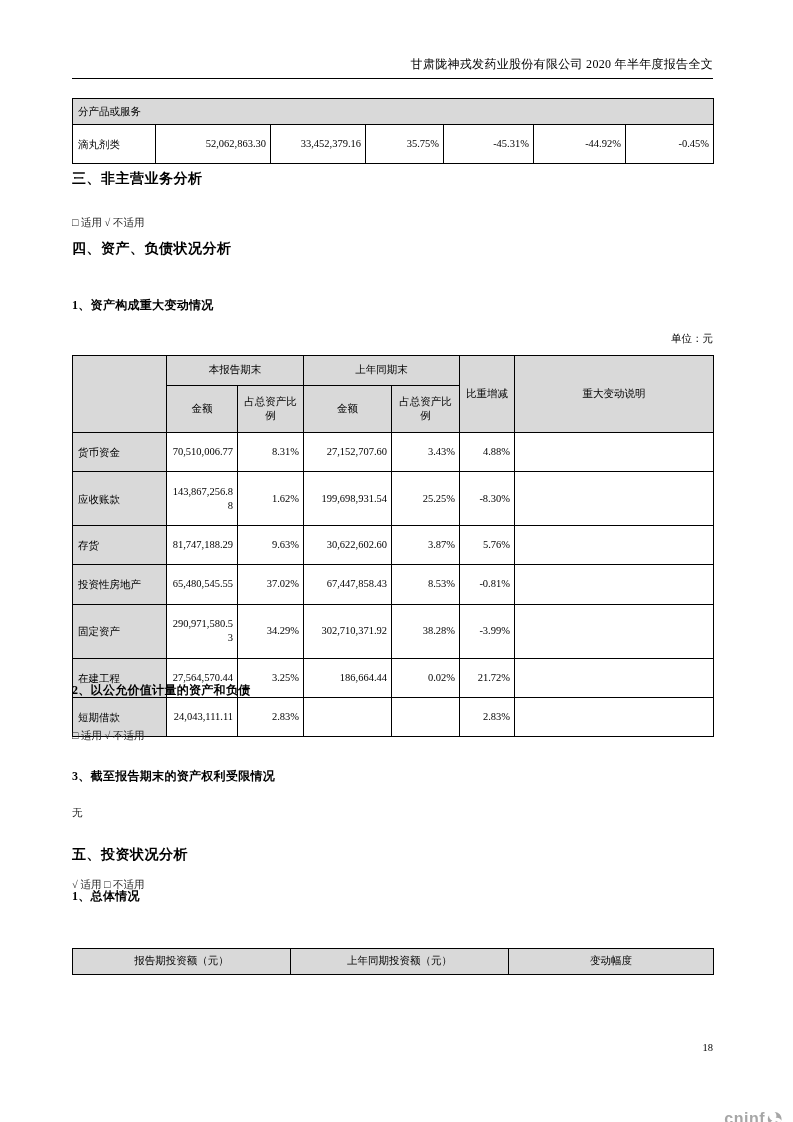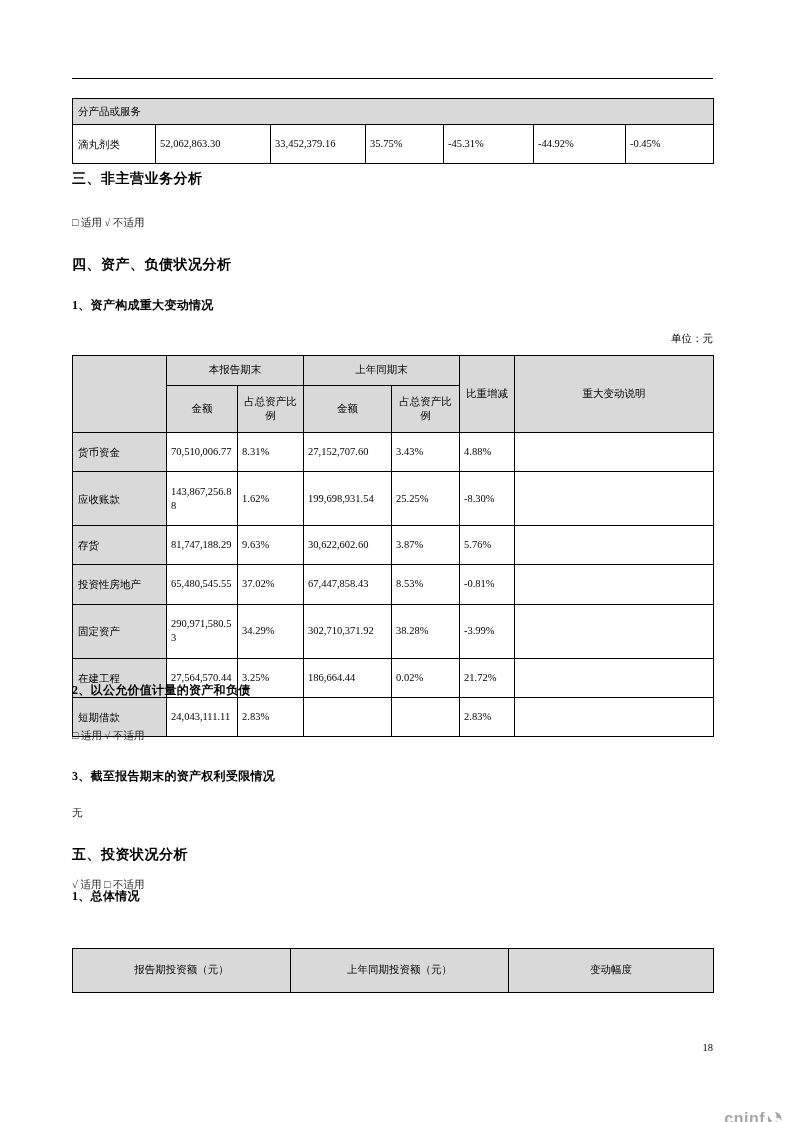--- a/index.html
+++ b/index.html
@@ -29,37 +29,38 @@
   .body-line { font-size: 10.5px; color: #222; }
   .unit-label { left: 72px; top: 332px; width: 641px; text-align: right; font-size: 10.5px; }
 
   
   table { border-collapse: collapse; table-layout: fixed; width: 641px; }
   table.doc { border: 1.6px solid #000; }
   td, th { border: 1px solid #000; font-size: 10.5px; font-weight: normal;
            vertical-align: middle; overflow: hidden; line-height: 1.35; }
   .gray { background: #d9d9d9; }
   .lbl { text-align: left; padding: 4px 4px 2px 5px; }
-  .num { text-align: left; padding: 12px 4px; }
+  .num { text-align: right; padding: 12px 4px; }
   .ctr { text-align: center; padding: 2px 3px; }
   .wrapnum { word-break: break-all; }
 
   
   .page-num { left: 72px; top: 1042px; width: 641px; text-align: right; font-size: 10.5px; }
   .brand { right: 10px; top: 1076px; width: 110px; text-align: right; color: #a6a6a6; }
   .brand-top { display: flex; align-items: center; justify-content: flex-end; gap: 1px; margin-top: 34px; }
   .brand-word { font-family: "Liberation Sans", sans-serif; font-weight: bold; font-size: 16px; color: #a6a6a6; letter-spacing: 0.5px; }
   .brand-sub { font-family: "Liberation Sans", sans-serif; font-size: 8.5px; color: #b0b0b0; margin-top: -3px; padding-right: 14px; }
   .brand-url { font-family: "Liberation Sans", sans-serif; font-size: 8.5px; color: #a6a6a6; margin-top: 1px; }
 </style>
 </head>
 <body>
 
 <div class="page">
 
+  <div class="abs doc-header">甘肃陇神戎发药业股份有限公司 2020 年半年度报告全文</div>
   <div class="abs header-rule"></div>
 
   <table class="abs doc" style="left:72px; top:98px;">
     <colgroup>
       <col style="width:83px">
         <col style="width:115px">
         <col style="width:95px">
       <col style="width:78px">
         <col style="width:90px">
         <col style="width:92px">
@@ -77,21 +78,21 @@
       <td class="num">-45.31%</td>
       <td class="num">-44.92%</td>
       <td class="num">-0.45%</td>
     </tr>
   </tbody>
     </table>
 
   <div class="abs h2" style="left:72px; top:170px;">三、非主营业务分析</div>
   <div class="abs body-line" style="left:72px; top:216px;">□ 适用 √ 不适用</div>
 
-  <div class="abs h2" style="left:72px; top:256px;">四、资产、负债状况分析</div>
+  <div class="abs h2" style="left:72px; top:240px;">四、资产、负债状况分析</div>
   <div class="abs h3" style="left:72px; top:297px;">1、资产构成重大变动情况</div>
   <div class="abs unit-label">单位：元</div>
 
   <table class="abs doc" style="left:72px; top:355px;">
     <colgroup>
       <col style="width:94px">
         <col style="width:71px">
         <col style="width:66px">
       <col style="width:88px">
         <col style="width:68px">
@@ -187,21 +188,21 @@
   <div class="abs h3" style="left:72px; top:888px;">1、总体情况</div>
   <div class="abs body-line" style="left:72px; top:878px;">√ 适用 □ 不适用</div>
 
   <table class="abs doc" style="left:72px; top:948px;">
     <colgroup>
       <col style="width:218px">
         <col style="width:218px">
         <col style="width:205px">
     </colgroup>
     <tbody>
-        <tr style="height:44px">
+        <tr style="height:26px">
       <td class="gray ctr">报告期投资额（元）</td>
       <td class="gray ctr">上年同期投资额（元）</td>
       <td class="gray ctr">变动幅度</td>
     </tr>
   </tbody>
     </table>
 
   <div class="abs page-num">18</div>
 
   <div class="abs brand">

